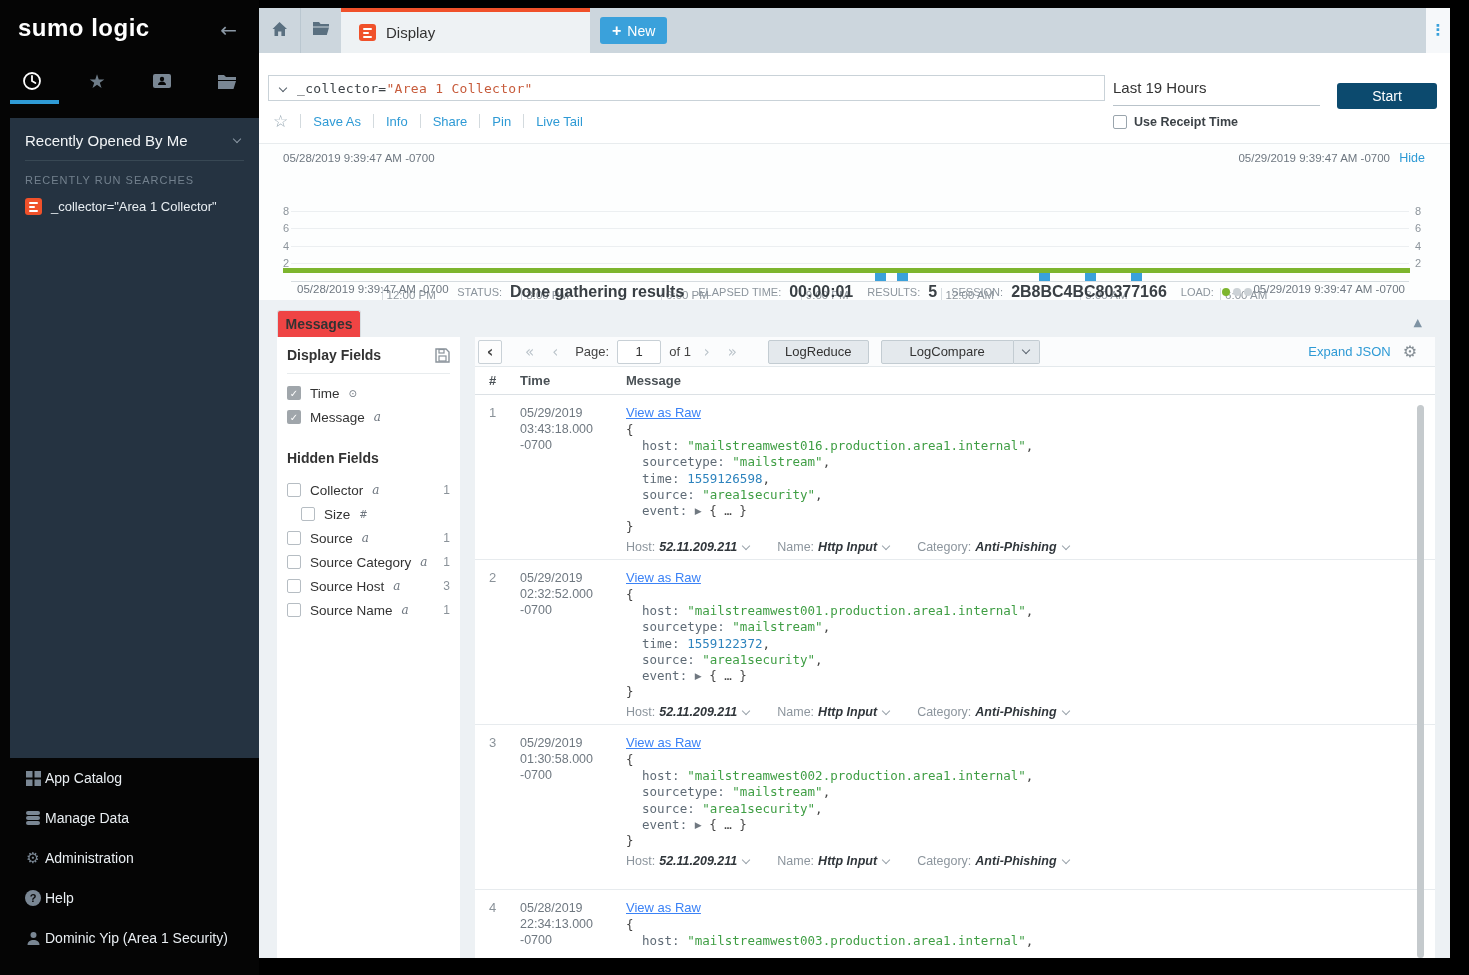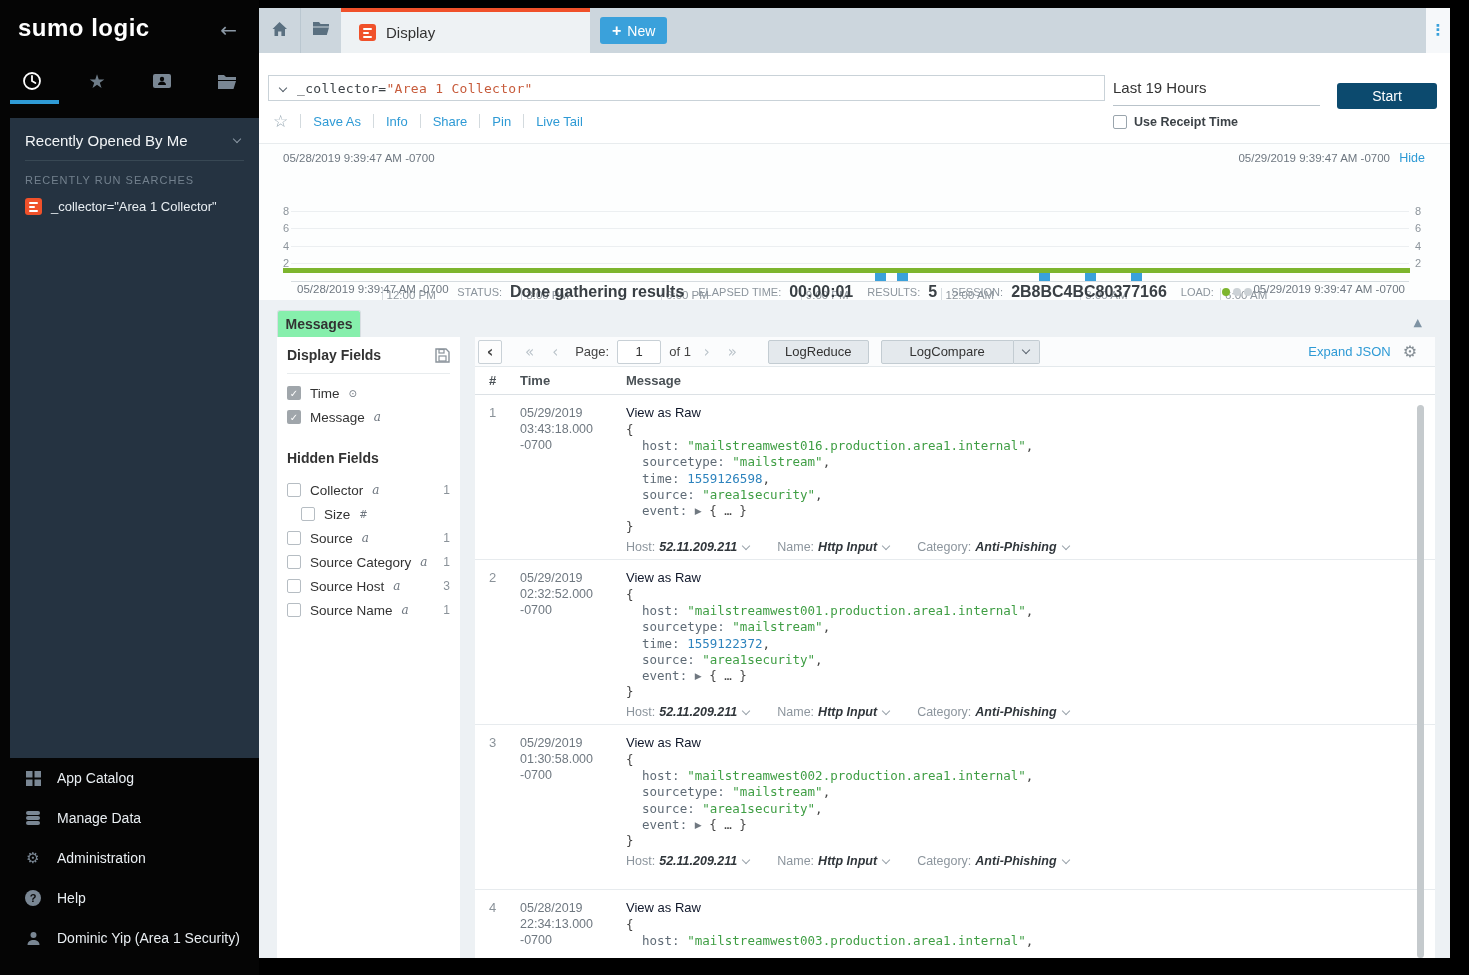--- a/index.html
+++ b/index.html
@@ -22,21 +22,21 @@
   .panel-header .chev{position:absolute;right:4px;top:10px;}
   .recent-label{position:absolute;left:15px;top:56px;color:#72808d;font-size:11px;letter-spacing:1px;}
   .recent-item{position:absolute;left:15px;top:80px;display:flex;align-items:center;gap:9px;cursor:pointer;}
   .recent-item .txt{color:#e8eef2;font-size:13px;}
   .search-doc-icon{width:17px;height:17px;background:#f0512a;border-radius:3px;position:relative;flex:0 0 17px;}
   .search-doc-icon i{position:absolute;left:4px;height:2px;background:#fff;border-radius:1px;}
   .search-doc-icon i:nth-child(1){top:4px;width:9px;}
   .search-doc-icon i:nth-child(2){top:8px;width:6px;}
   .search-doc-icon i:nth-child(3){top:12px;width:9px;}
   .side-menu{position:absolute;left:0;bottom:17px;width:259px;}
-  .menu-item{height:40px;display:flex;align-items:center;padding-left:24px;gap:15px;cursor:pointer;color:#e9eef2;font-size:14px;}
+  .menu-item{height:40px;display:flex;align-items:center;padding-left:24px;gap:3px;cursor:pointer;color:#e9eef2;font-size:14px;}
   .menu-item .micon{width:18px;display:flex;justify-content:center;color:#7a8794;}
   .help-circle{width:16px;height:16px;border-radius:50%;background:#7a8794;color:#0a0a0a;font-size:11px;font-weight:700;
     display:flex;align-items:center;justify-content:center;}
   
   .chev{display:inline-block;width:7px;height:7px;border-right:2px solid #8b98a5;border-bottom:2px solid #8b98a5;transform:rotate(45deg);}
   .chev.sm{width:5px;height:5px;border-width:1.5px;}
   
   .main{position:absolute;left:259px;top:8px;width:1191px;height:950px;background:#fff;}
   .tabbar{position:absolute;left:0;top:0;width:1191px;height:45px;background:#ccd6dd;}
   .tb-btn{position:absolute;top:0;width:41px;height:45px;border-right:1px solid #bac7d0;display:flex;align-items:center;justify-content:center;cursor:pointer;}
@@ -90,21 +90,21 @@
   .status-ts-r{position:absolute;right:45px;top:5px;}
   .status-center{position:absolute;left:0;top:5px;width:100%;display:flex;justify-content:center;gap:8px;align-items:center;}
   .slabel{color:#8c959d;font-size:11px;}
   .sval{color:#3a4045;font-weight:600;font-size:16px;margin-right:6px;}
   .load-dots{display:flex;gap:3px;align-items:center;}
   .dot{width:8px;height:8px;border-radius:50%;background:#ccd2d6;}
   .dot.on{background:#7db52e;}
   
   .msg-area{position:absolute;left:0;top:292px;width:1191px;height:658px;background:#edf1f4;}
   .tabstrip{position:absolute;left:0;top:10px;width:1191px;height:27px;}
-  .msg-tab{position:absolute;left:18px;top:0;width:84px;height:27px;background:#86efac;border:1px solid #d8dee2;border-bottom:none;
+  .msg-tab{position:absolute;left:18px;top:0;width:84px;height:27px;background:#ef4444;border:1px solid #d8dee2;border-bottom:none;
     border-radius:3px 3px 0 0;box-sizing:border-box;display:flex;align-items:center;justify-content:center;
     font-size:14px;color:#333;font-weight:600;cursor:pointer;}
   .collapse-up{position:absolute;right:28px;top:6px;color:#7e93a3;font-size:11px;cursor:pointer;}
   .fields-panel{position:absolute;left:18px;top:37px;width:183px;height:621px;background:#fff;box-sizing:border-box;}
   .fp-header{position:absolute;left:10px;top:10px;width:163px;height:26px;border-bottom:1px solid #e8ecee;
     font-size:14px;color:#333;font-weight:600;}
   .fp-save{position:absolute;right:0;top:1px;cursor:pointer;}
   .frow{position:absolute;left:10px;width:163px;height:24px;display:flex;align-items:center;gap:9px;cursor:pointer;}
   .cbox{width:14px;height:14px;border-radius:2px;box-sizing:border-box;flex:0 0 14px;display:flex;align-items:center;justify-content:center;}
   .cbox.checked{background:#a0a6ab;color:#fff;font-size:10px;}
@@ -139,21 +139,21 @@
   .thead{position:absolute;left:0;top:30px;width:960px;height:28px;border-bottom:1px solid #dce1e5;box-sizing:border-box;
     font-size:13px;color:#4a5156;font-weight:600;}
   .th-num{position:absolute;left:14px;top:6px;}
   .th-time{position:absolute;left:45px;top:6px;}
   .th-msg{position:absolute;left:151px;top:6px;}
   .rows{position:absolute;left:0;top:58px;width:960px;height:563px;overflow:hidden;}
   .msg-row{position:relative;height:165px;border-bottom:1px solid #e7ebee;box-sizing:border-box;}
   .col-num{position:absolute;left:14px;top:10px;font-size:13px;color:#8a9299;}
   .col-time{position:absolute;left:45px;top:10px;font-size:12.5px;color:#6f7880;line-height:16px;width:104px;}
   .col-msg{position:absolute;left:151px;top:8px;right:30px;}
-  .view-raw{color:#0f172a;font-size:13px;cursor:pointer;display:inline-block;margin-bottom:2px;}
+  .view-raw{color:#3b82f6;font-size:13px;cursor:pointer;display:inline-block;margin-bottom:2px;text-decoration:underline;}
   .json{font-family:"DejaVu Sans Mono",monospace;font-size:12.5px;line-height:16.2px;color:#444;}
   .jl.ind{padding-left:16px;}
   .jkey{color:#5f6b76;}
   .jstr{color:#3f9e44;}
   .jnum{color:#2d83bd;}
   .jexp{color:#707880;font-size:9px;cursor:pointer;vertical-align:1px;font-family:"DejaVu Sans",sans-serif;}
   .meta{margin-top:5px;font-size:12.5px;display:flex;align-items:center;}
   .mlabel{color:#8c959d;margin-right:4px;}
   .mval{color:#30363b;font-weight:600;font-style:italic;}
   .mgroup{display:flex;align-items:center;margin-right:28px;cursor:pointer;}

